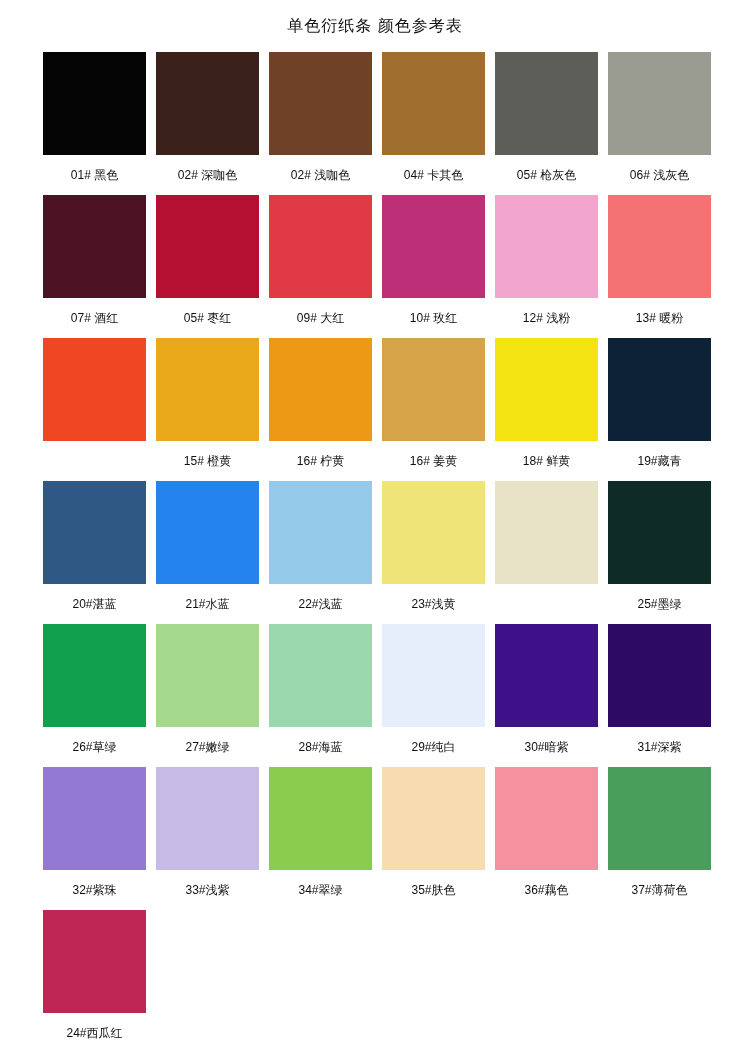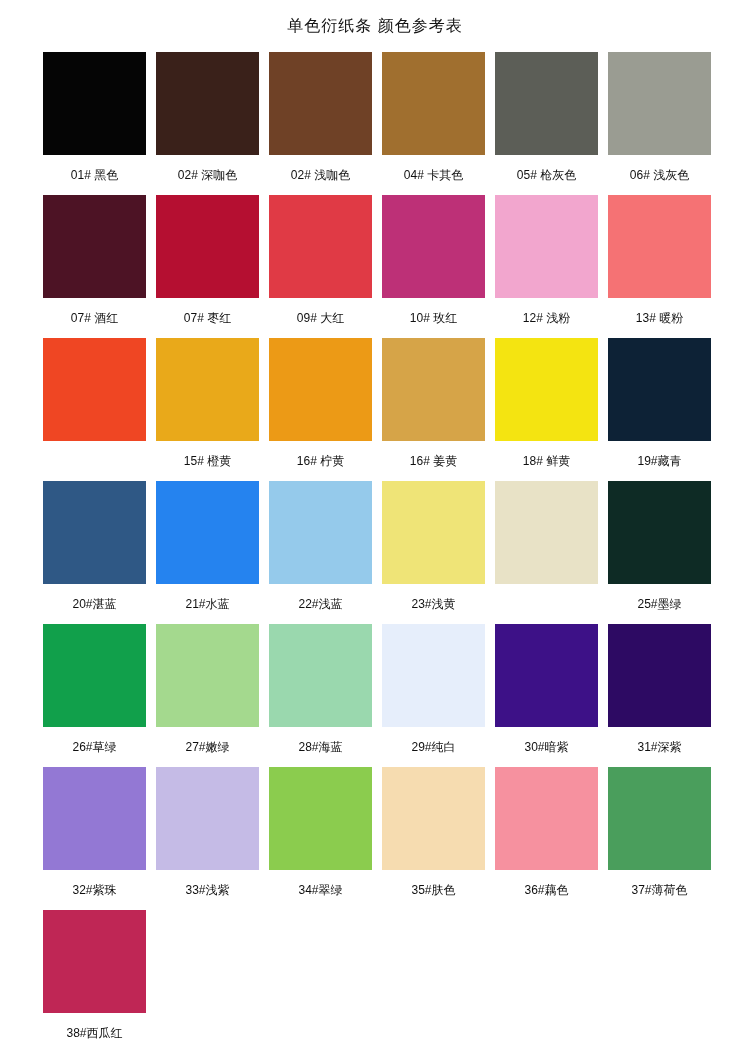--- a/index.html
+++ b/index.html
@@ -96,21 +96,21 @@
       <div class="cell">
         <div class="swatch" style="background: rgb(154, 156, 146);"></div>
         <div class="cell-label">06# 浅灰色</div>
       </div>
       <div class="cell">
         <div class="swatch" style="background: rgb(77, 19, 37);"></div>
         <div class="cell-label">07# 酒红</div>
       </div>
       <div class="cell">
         <div class="swatch" style="background: rgb(181, 15, 49);"></div>
-        <div class="cell-label">07# 枣红</div>
+        <div class="cell-label">05# 枣红</div>
       </div>
       <div class="cell">
         <div class="swatch" style="background: rgb(224, 58, 69);"></div>
         <div class="cell-label">09# 大红</div>
       </div>
       <div class="cell">
         <div class="swatch" style="background: rgb(189, 48, 119);"></div>
         <div class="cell-label">10# 玫红</div>
       </div>
       <div class="cell">
@@ -210,17 +210,17 @@
       <div class="cell">
         <div class="swatch" style="background: rgb(246, 145, 159);"></div>
         <div class="cell-label">36#藕色</div>
       </div>
       <div class="cell">
         <div class="swatch" style="background: rgb(74, 158, 92);"></div>
         <div class="cell-label">37#薄荷色</div>
       </div>
       <div class="cell">
         <div class="swatch" style="background: rgb(191, 38, 85);"></div>
-        <div class="cell-label">38#西瓜红</div>
+        <div class="cell-label">24#西瓜红</div>
       </div>
     </div>
 
 </div>
 
 </body></html>

